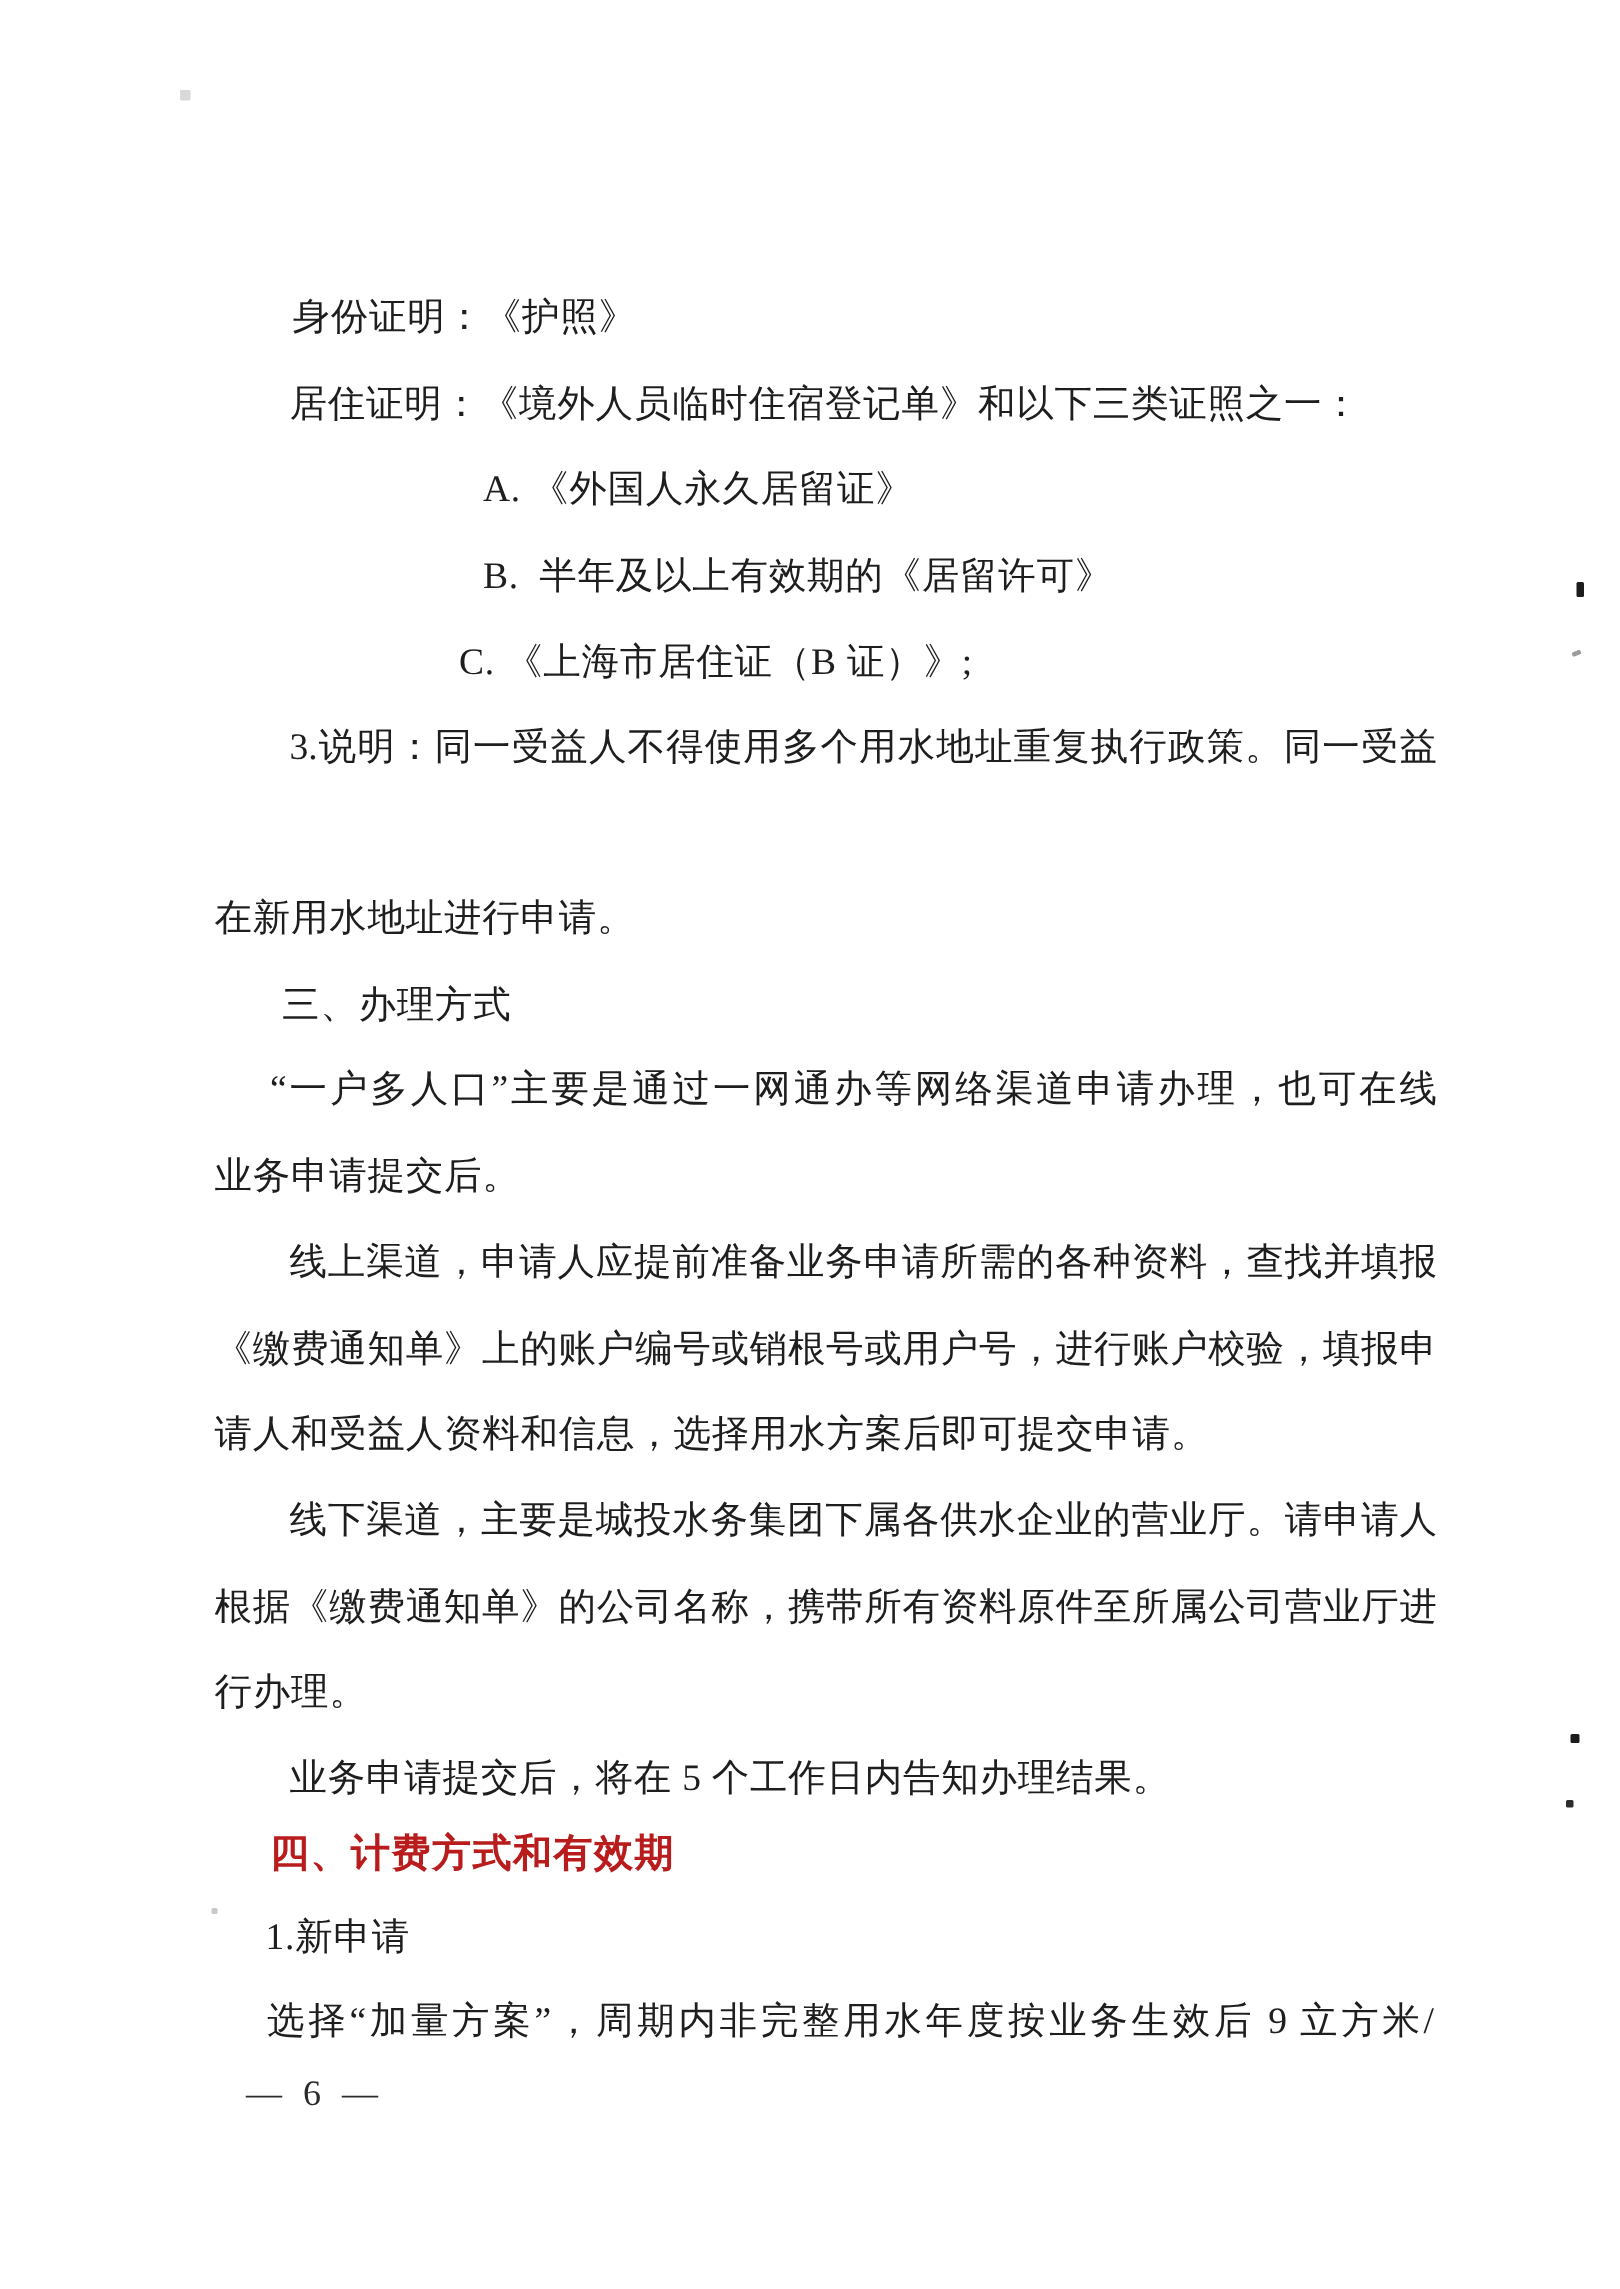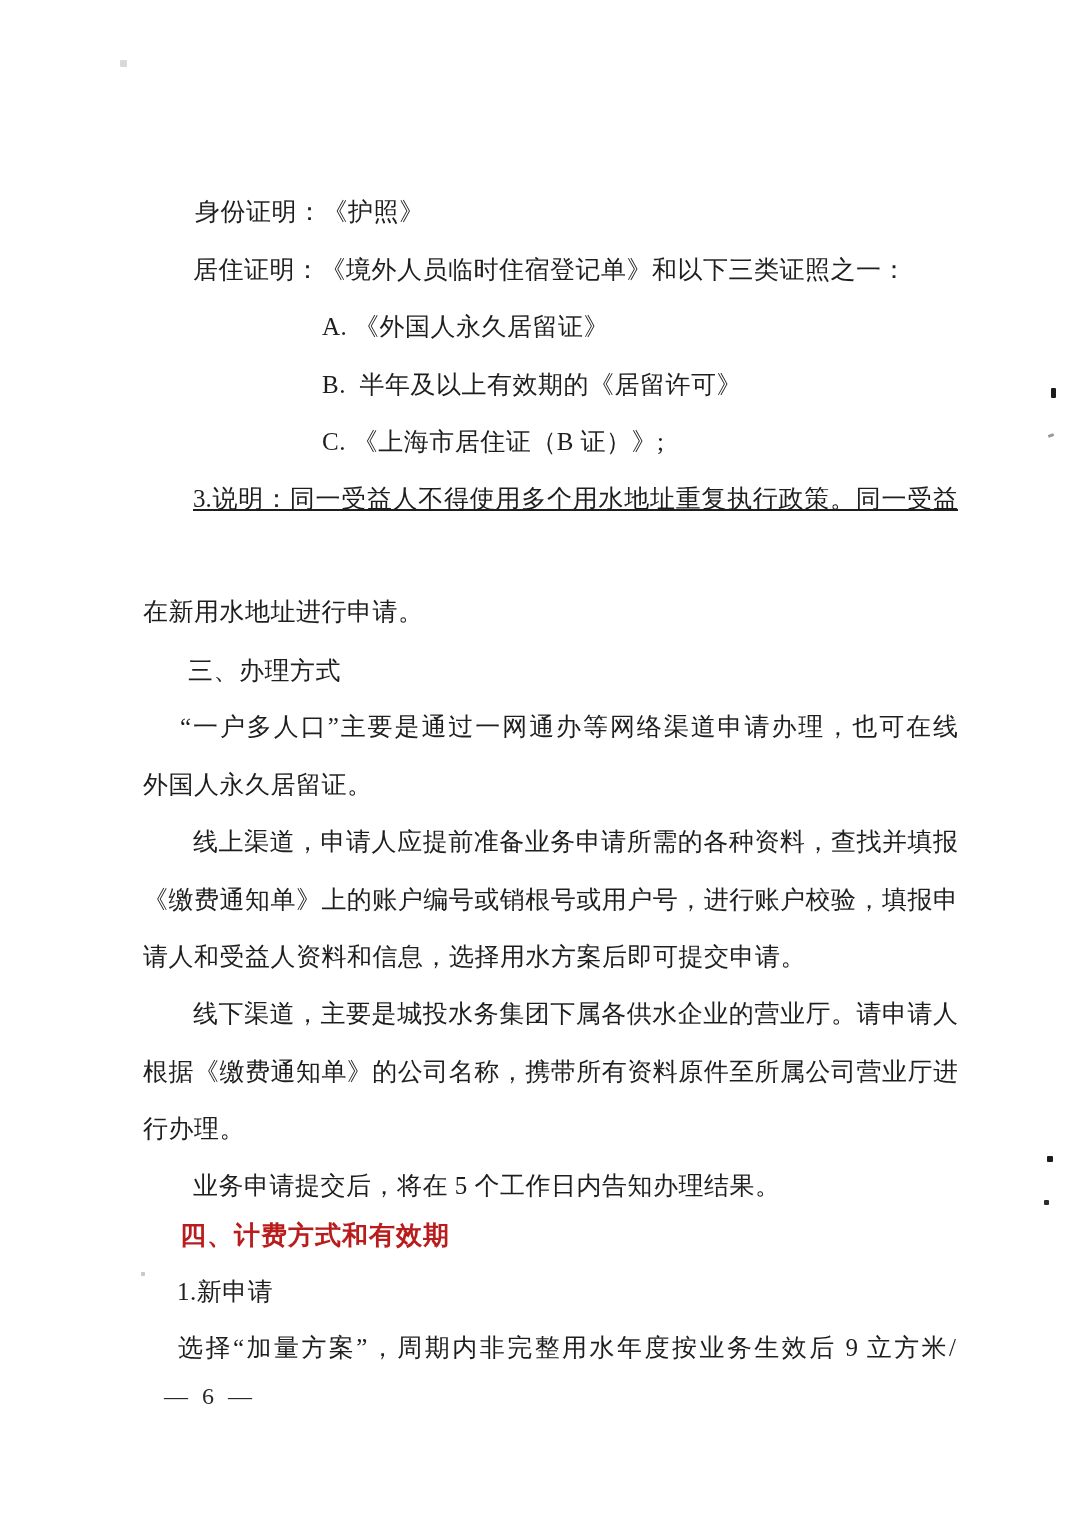--- a/index.html
+++ b/index.html
@@ -51,26 +51,26 @@
 </style>
 </head>
 <body>
 
 <div class="page">
 
   <div class="line" style="left:195px; top:176px;">身份证明：《护照》</div>
   <div class="line" style="left:193px; top:234px;">居住证明：《境外人员临时住宿登记单》和以下三类证照之一：</div>
   <div class="line" style="left:322px; top:291px;">A. 《外国人永久居留证》</div>
   <div class="line" style="left:322px; top:349px;">B.  半年及以上有效期的《居留许可》</div>
-  <div class="line" style="left:322px; top:406px;">C. 《上海市居住证（B 证）》;</div>
-  <div class="line justify" style="left:193px; top:463px; width:765px;text-decoration:underline;">3.说明：同一受益人不得使用多个用水地址重复执行政策。同一受益</div>
+  <div class="line" style="left:306px; top:406px;">C. 《上海市居住证（B 证）》;</div>
+  <div class="line justify" style="left:193px; top:463px; width:765px;">3.说明：同一受益人不得使用多个用水地址重复执行政策。同一受益</div>
   <div class="line" style="left:143px; top:578px;font-family:Liberation Mono, monospace;">在新用水地址进行申请。</div>
   <div class="line" style="left:188px; top:635px;">三、办理方式</div>
   <div class="line justify" style="left:180px; top:691px; width:778px;">“一户多人口”主要是通过一网通办等网络渠道申请办理，也可在线</div>
-  <div class="line" style="left:143px; top:749px;">外国人永久居留证。</div>
+  <div class="line" style="left:143px; top:749px;">业务申请提交后。</div>
   <div class="line justify" style="left:193px; top:806px; width:765px;">线上渠道，申请人应提前准备业务申请所需的各种资料，查找并填报</div>
   <div class="line justify" style="left:143px; top:864px; width:815px;">《缴费通知单》上的账户编号或销根号或用户号，进行账户校验，填报申</div>
   <div class="line" style="left:143px; top:921px;">请人和受益人资料和信息，选择用水方案后即可提交申请。</div>
   <div class="line justify" style="left:193px; top:978px; width:765px;">线下渠道，主要是城投水务集团下属各供水企业的营业厅。请申请人</div>
   <div class="line justify" style="left:143px; top:1036px; width:815px;">根据《缴费通知单》的公司名称，携带所有资料原件至所属公司营业厅进</div>
   <div class="line" style="left:143px; top:1093px;">行办理。</div>
   <div class="line" style="left:193px; top:1150px;">业务申请提交后，将在 5 个工作日内告知办理结果。</div>
   <div class="line heading" style="left:180px; top:1199px;">四、计费方式和有效期</div>
   <div class="line" style="left:177px; top:1256px;">1.新申请</div>
   <div class="line justify" style="left:178px; top:1312px; width:778px;">选择“加量方案”，周期内非完整用水年度按业务生效后 9 立方米/</div>

